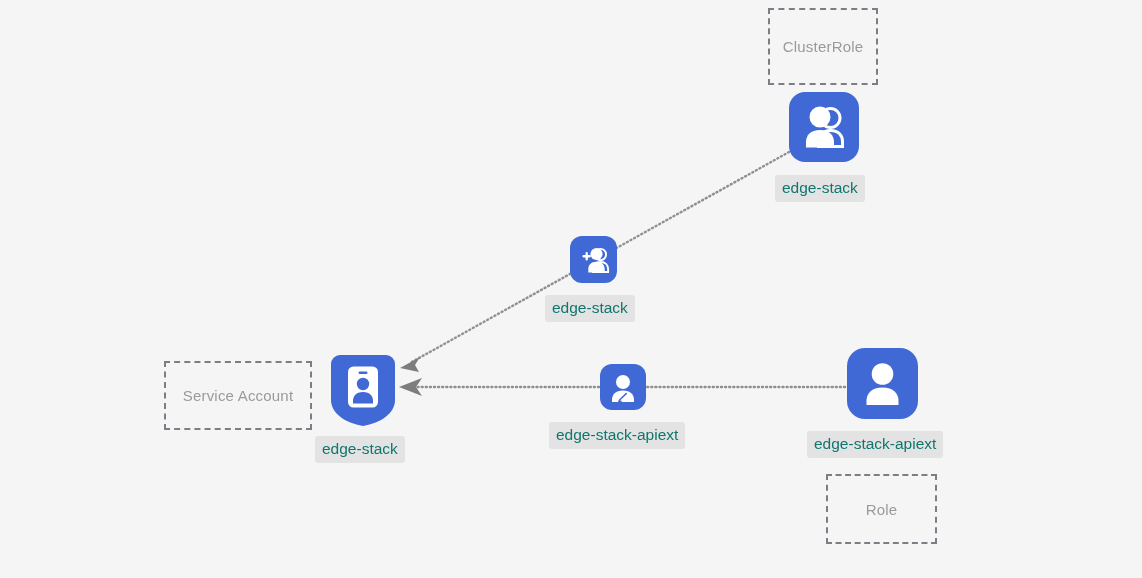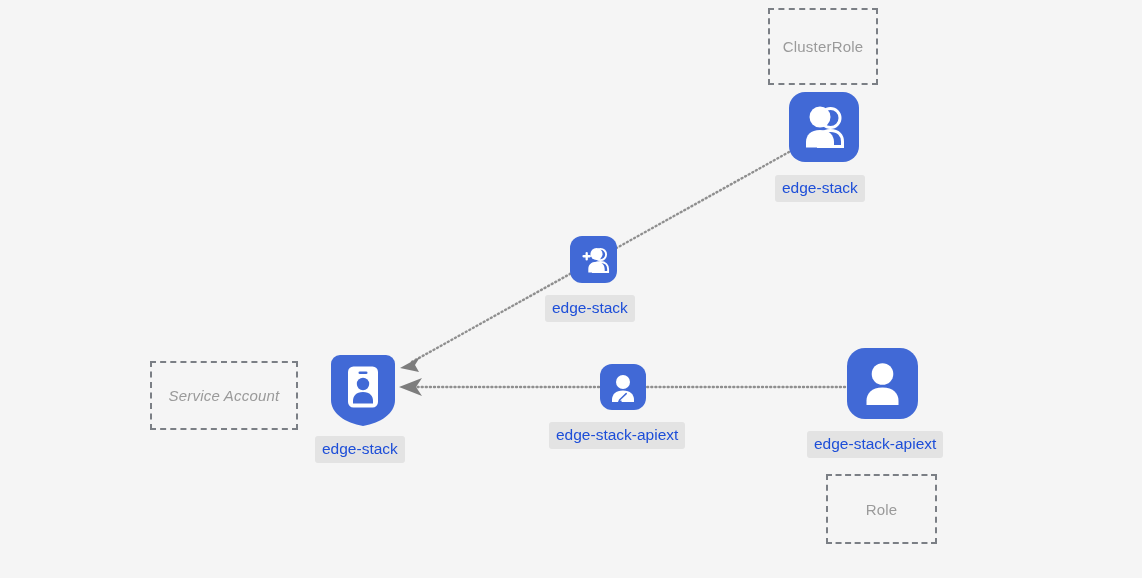--- a/index.html
+++ b/index.html
@@ -61,21 +61,21 @@
   }
   .node-icon {
     position: absolute;
     left: 0; top: 0;
     display: block;
   }
   .node-name {
     position: absolute;
     z-index: 4;
     background: #e3e3e3;
-    color: #1d4ed8;
+    color: #0f766e;
     font-family: "Liberation Sans", sans-serif;
     font-size: 15.5px;
     line-height: 1;
     padding: 5px 7px 6px 7px;
     border-radius: 3px;
     white-space: nowrap;
     user-select: none;
   }
 </style>
 </head>
@@ -92,21 +92,21 @@
       <line id="edge1" x1="845" y1="387" x2="411" y2="387" stroke="#8f8f8f" stroke-width="2.4" stroke-dasharray="1 3.1" stroke-linecap="round"></line>
       <polygon points="399,387 422,378 416,387 422,396" fill="#7d7d7d"></polygon>
     </g>
   </svg>
 
   <div class="kind-box" style="left:768px; top:8px; width:110px; height:77px;">
     <span class="kind-label">ClusterRole</span>
   </div>
 
 
-  <div class="kind-box" style="left:150px; top:361px; width:148px; height:69px;font-style:italic;">
+  <div class="kind-box" style="left:164px; top:361px; width:148px; height:69px;">
     <span class="kind-label">Service Account</span>
   </div>
 
 
   <div class="kind-box" style="left:826px; top:474px; width:111px; height:70px;">
     <span class="kind-label">Role</span>
   </div>
 
   <div class="node" style="left:789px; top:92px; width:70px; height:70px;">
     <svg class="node-icon" width="70" height="70" viewBox="0 0 70 70">

